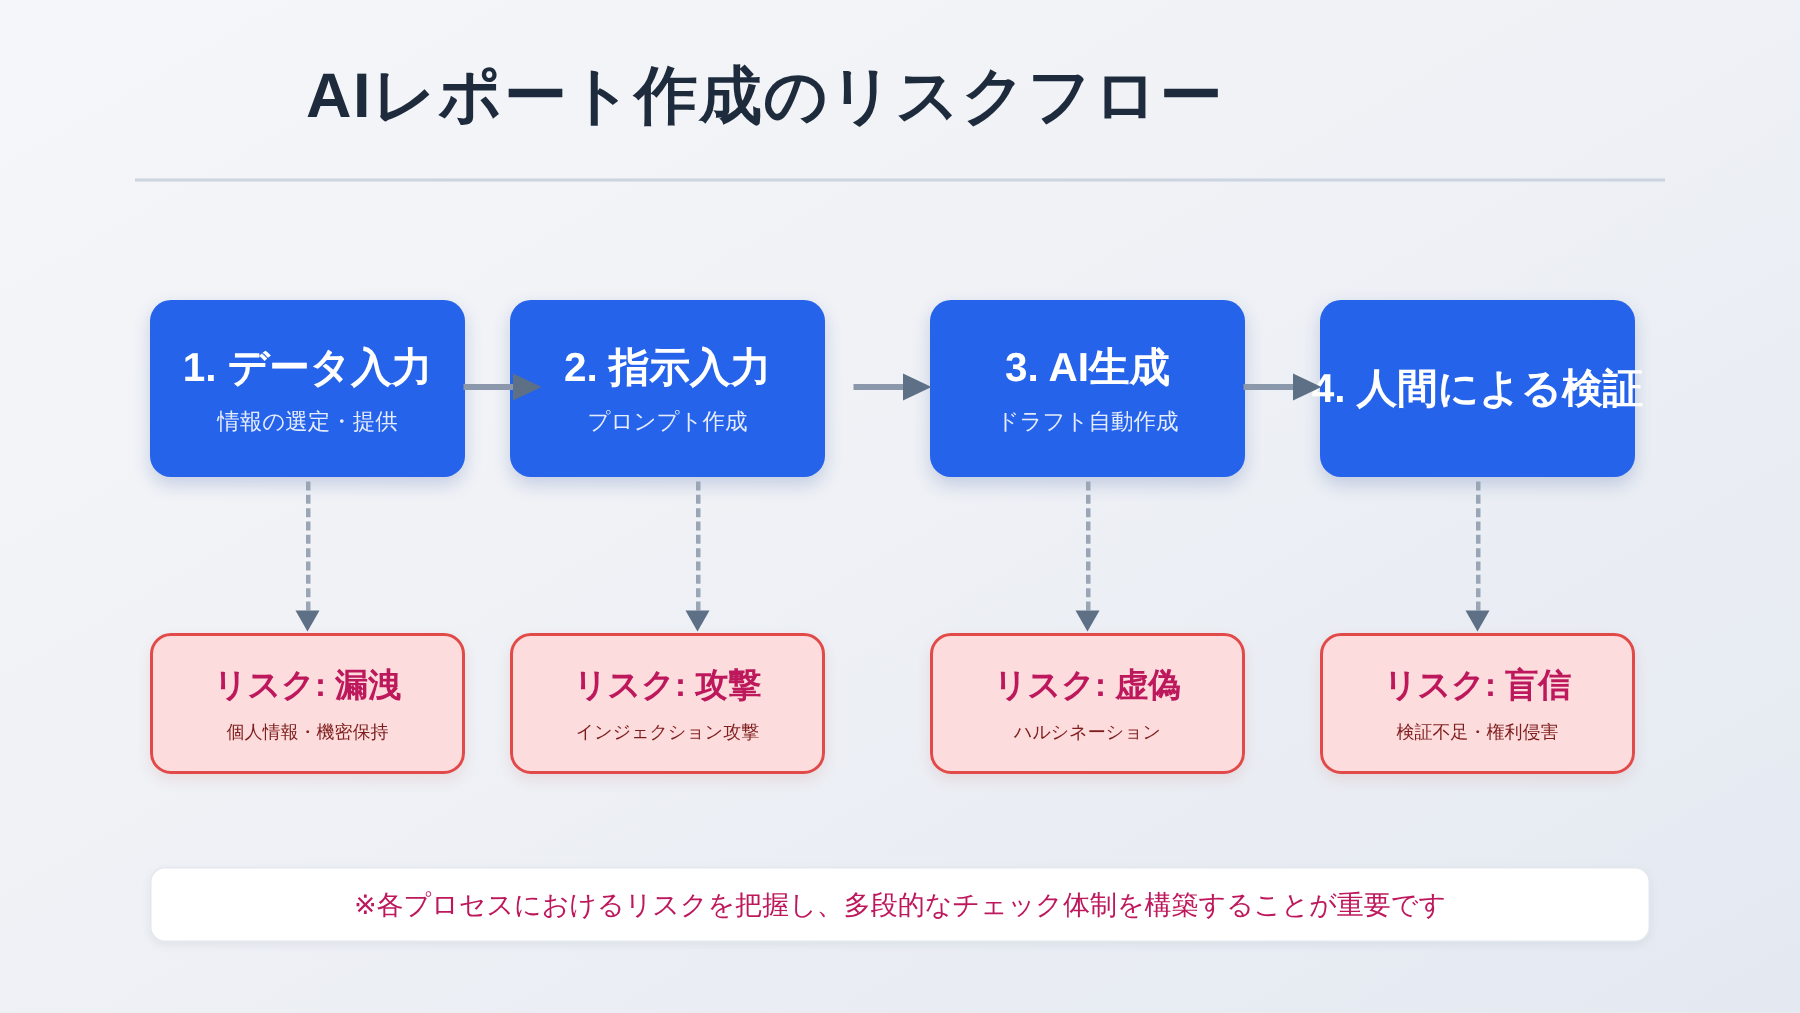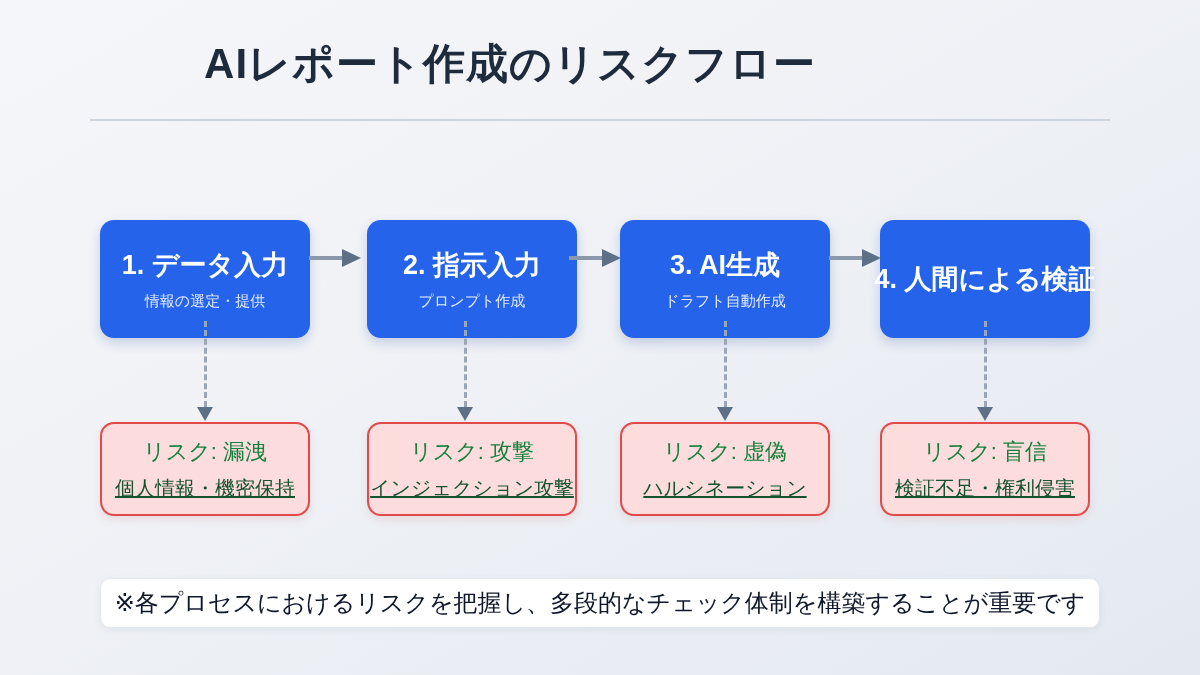--- a/index.html
+++ b/index.html
@@ -24,21 +24,20 @@
     position:absolute;left:90px;top:119px;width:1020px;height:2px;
     background:#ccd4df;
   }
   
   .step-box{
     position:absolute;top:200px;width:210px;height:118px;
     background:#2563eb;border-radius:14px;
     display:flex;flex-direction:column;justify-content:center;align-items:center;
     gap:9px;
     box-shadow:0 5px 12px rgba(30,64,150,0.20);
-    margin-top:20px;
   }
   .step-title{
     color:#ffffff;font-size:27px;font-weight:700;white-space:nowrap;
   }
   .step-subtitle{
     color:rgba(255,255,255,0.88);font-size:15px;white-space:nowrap;
   }
   
   .h-arrow{position:absolute;top:249px;width:52px;height:18px;}
   .h-line{
@@ -67,36 +66,36 @@
   
   .risk-box{
     position:absolute;top:422px;width:210px;height:94px;
     background:#fcdcdc;border:2.5px solid #e24a4a;border-radius:14px;
     box-sizing:border-box;
     display:flex;flex-direction:column;justify-content:center;align-items:center;
     gap:8px;
     box-shadow:0 4px 9px rgba(190,70,70,0.12);
   }
   .risk-title{
-    color:#15803d;font-size:22px;font-weight:400;white-space:nowrap;
+    color:#be185d;font-size:22px;font-weight:700;white-space:nowrap;
   }
   .risk-subtitle{
-    color:#14532d;font-size:20px;white-space:nowrap;text-decoration:underline;
+    color:#7f1d1d;font-size:12px;white-space:nowrap;
   }
   
   .note{
     position:absolute;left:100px;top:578px;width:1000px;height:50px;
     background:#ffffff;border:1px solid #e3e8ef;border-radius:10px;
     box-sizing:border-box;
     display:flex;justify-content:center;align-items:center;
     box-shadow:0 2px 6px rgba(100,116,139,0.10);
   }
-  .note-text{color:#0f172a;font-size:24px;white-space:nowrap;}
+  .note-text{color:#be185d;font-size:18px;white-space:nowrap;}
   
-  .c0{left:100px}.c1{left:367px}.c2{left:620px}.c3{left:880px}
+  .c0{left:100px}.c1{left:340px}.c2{left:620px}.c3{left:880px}
   .g0{left:309px}.g1{left:569px}.g2{left:829px}
   .m0{left:197px}.m1{left:457px}.m2{left:717px}.m3{left:977px}
 </style>
 </head>
 <body>
 
 <div class="canvas">
 
   <h1 class="page-title">AIレポート作成のリスクフロー</h1>
   <div class="divider"></div>

